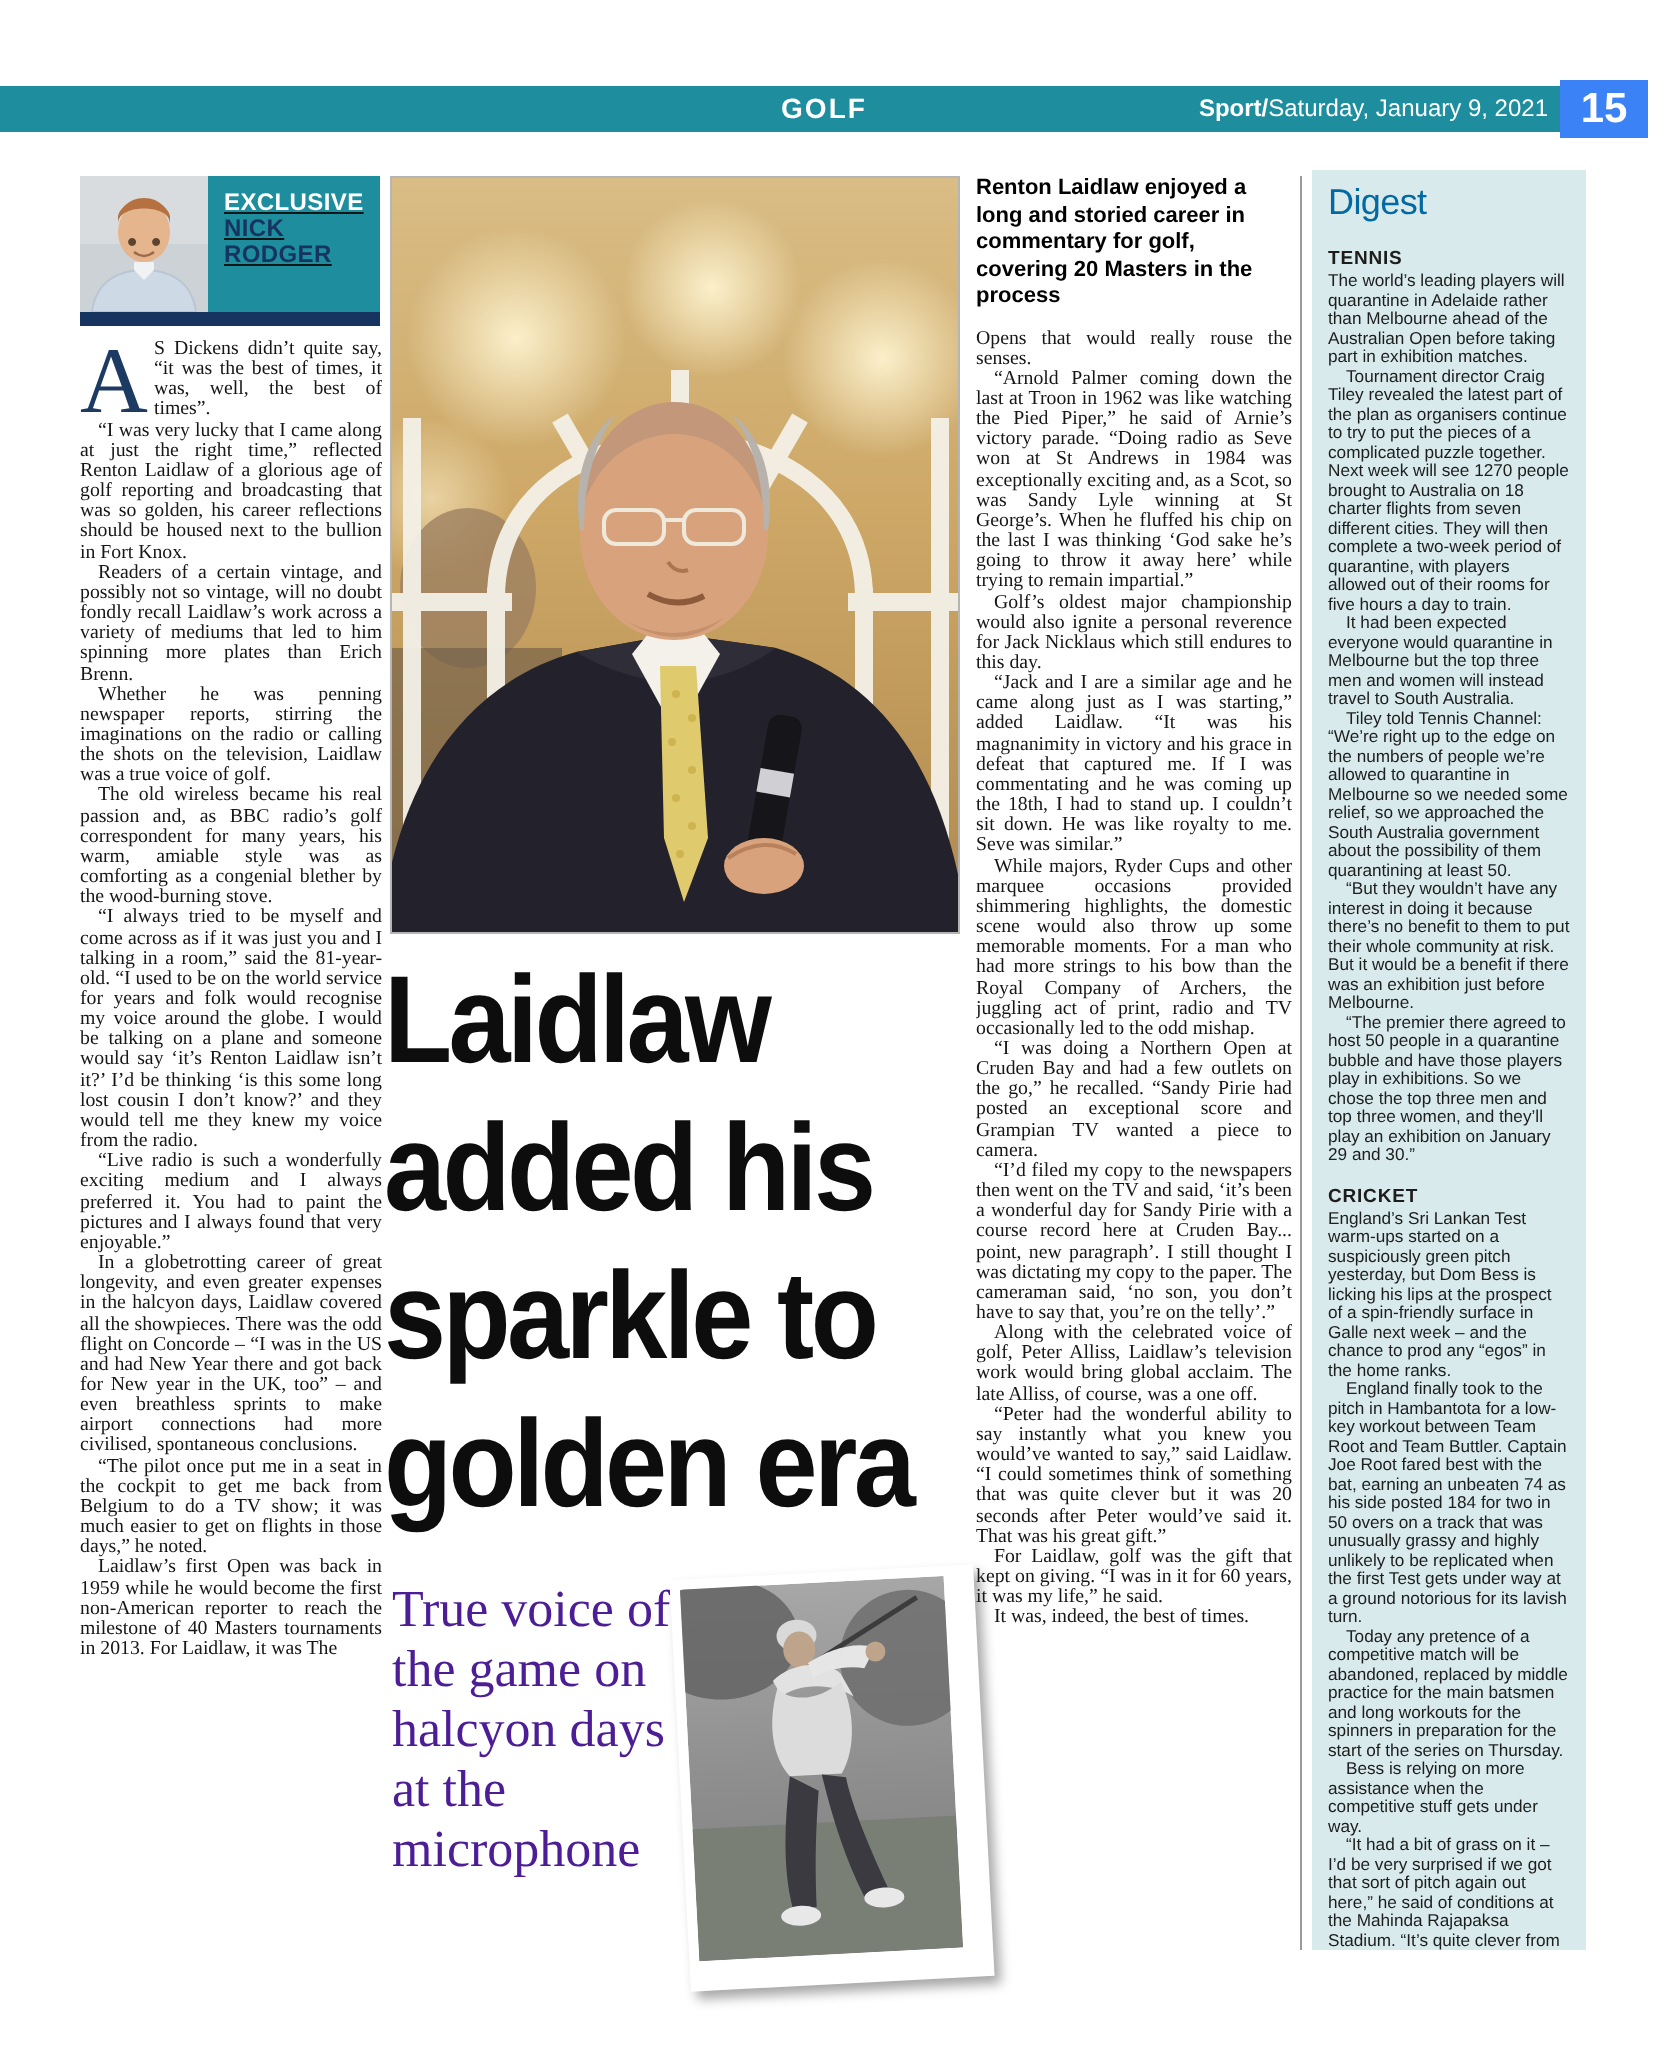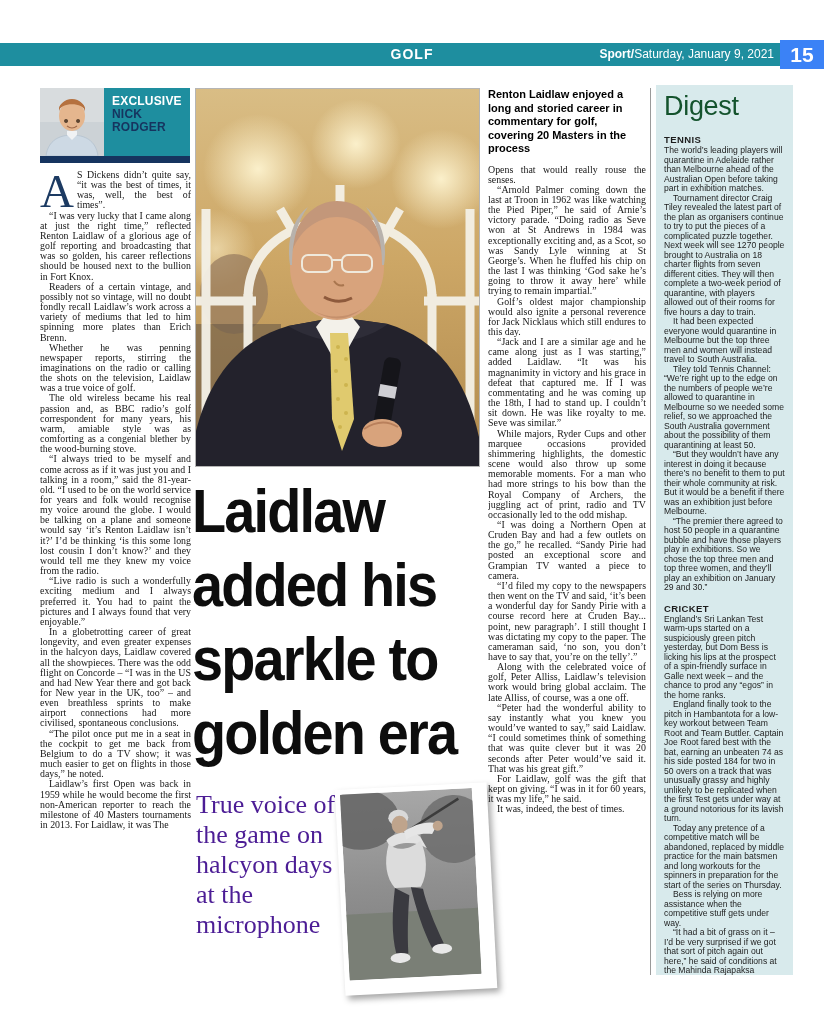--- a/index.html
+++ b/index.html
@@ -8,21 +8,21 @@
   
   .topband{position:absolute;left:0;top:43px;width:793px;height:23px;background:#1e8e9f;padding-left:31px;}
   .section-title{position:absolute;left:0;top:0;width:100%;height:23px;line-height:23px;text-align:center;
         color:#fff;font-family:"Liberation Sans",sans-serif;font-weight:700;font-size:14px;letter-spacing:1px;}
   .edition{position:absolute;right:50px;top:0;height:23px;line-height:23px;color:#fff;
         font-family:"Liberation Sans",sans-serif;font-size:12px;white-space:nowrap;}
   .edition b{font-weight:700;}
   .pagenum{position:absolute;right:0;top:-3px;width:44px;height:29px;background:#3b82f6;color:#fff;
         font-family:"Liberation Sans",sans-serif;font-weight:700;font-size:21px;text-align:center;line-height:29px;}
   
-  .byline-box{position:absolute;left:40px;top:88px;width:150px;height:68px;display:flex;}
+  .byline-box{position:absolute;left:40px;top:88px;width:150px;height:68px;display:flex;text-decoration:underline;}
   .byline-photo{width:64px;height:68px;flex:0 0 64px;background:#cfd4d8;}
   .byline-text{flex:1;background:#1e8e9f;padding:7px 0 0 8px;font-family:"Liberation Sans",sans-serif;
         font-weight:700;line-height:13px;font-size:12px;letter-spacing:.2px;}
   .kicker{color:#ffffff;}
   .authorname{color:#16345f;}
   .byline-bar{position:absolute;left:40px;top:156px;width:150px;height:7px;background:#16345f;}
   
   .col{position:absolute;overflow:hidden;text-align:justify;}
   .col p{margin:0;}
   .col-left{left:40px;top:170px;width:151px;height:848px;font-size:9.9px;line-height:10.15px;}
@@ -45,21 +45,21 @@
         font-size:26px;line-height:30px;color:#4c1d95;}
   
   .golfer-photo{position:absolute;left:340px;top:786px;width:142px;height:196px;margin:0;background:#fff;
         padding:5px;transform:rotate(-3deg);box-shadow:3px 4px 6px rgba(0,0,0,.35);}
   .golfer-photo svg{display:block;}
   
   .vrule{position:absolute;left:650px;top:88px;width:1px;height:887px;background:#9a9a9a;}
   
   .digest{position:absolute;left:656px;top:85px;width:137px;height:890px;background:#d8eaec;
         box-sizing:border-box;padding:6px 8px;font-family:"Liberation Sans",sans-serif;color:#1d1d1d;overflow:hidden;}
-  .digest h2{margin:0 0 12px 0;font-size:27px;font-weight:400;letter-spacing:-.3px;color:#14532d;}
+  .digest h2{margin:0 0 12px 0;font-size:18px;font-weight:400;letter-spacing:-.3px;color:#0369a1;}
   .digest h3{margin:10px 0 1px 0;font-size:9.5px;font-weight:700;letter-spacing:.4px;}
   .digest section:first-of-type h3{margin-top:0;}
   .dpara{margin:0;font-size:8.6px;line-height:9.5px;text-indent:9px;}
   .digest .dsec p:first-child{text-indent:0;}
 </style>
 </head>
 <body>
 
 <div class="page">
 

